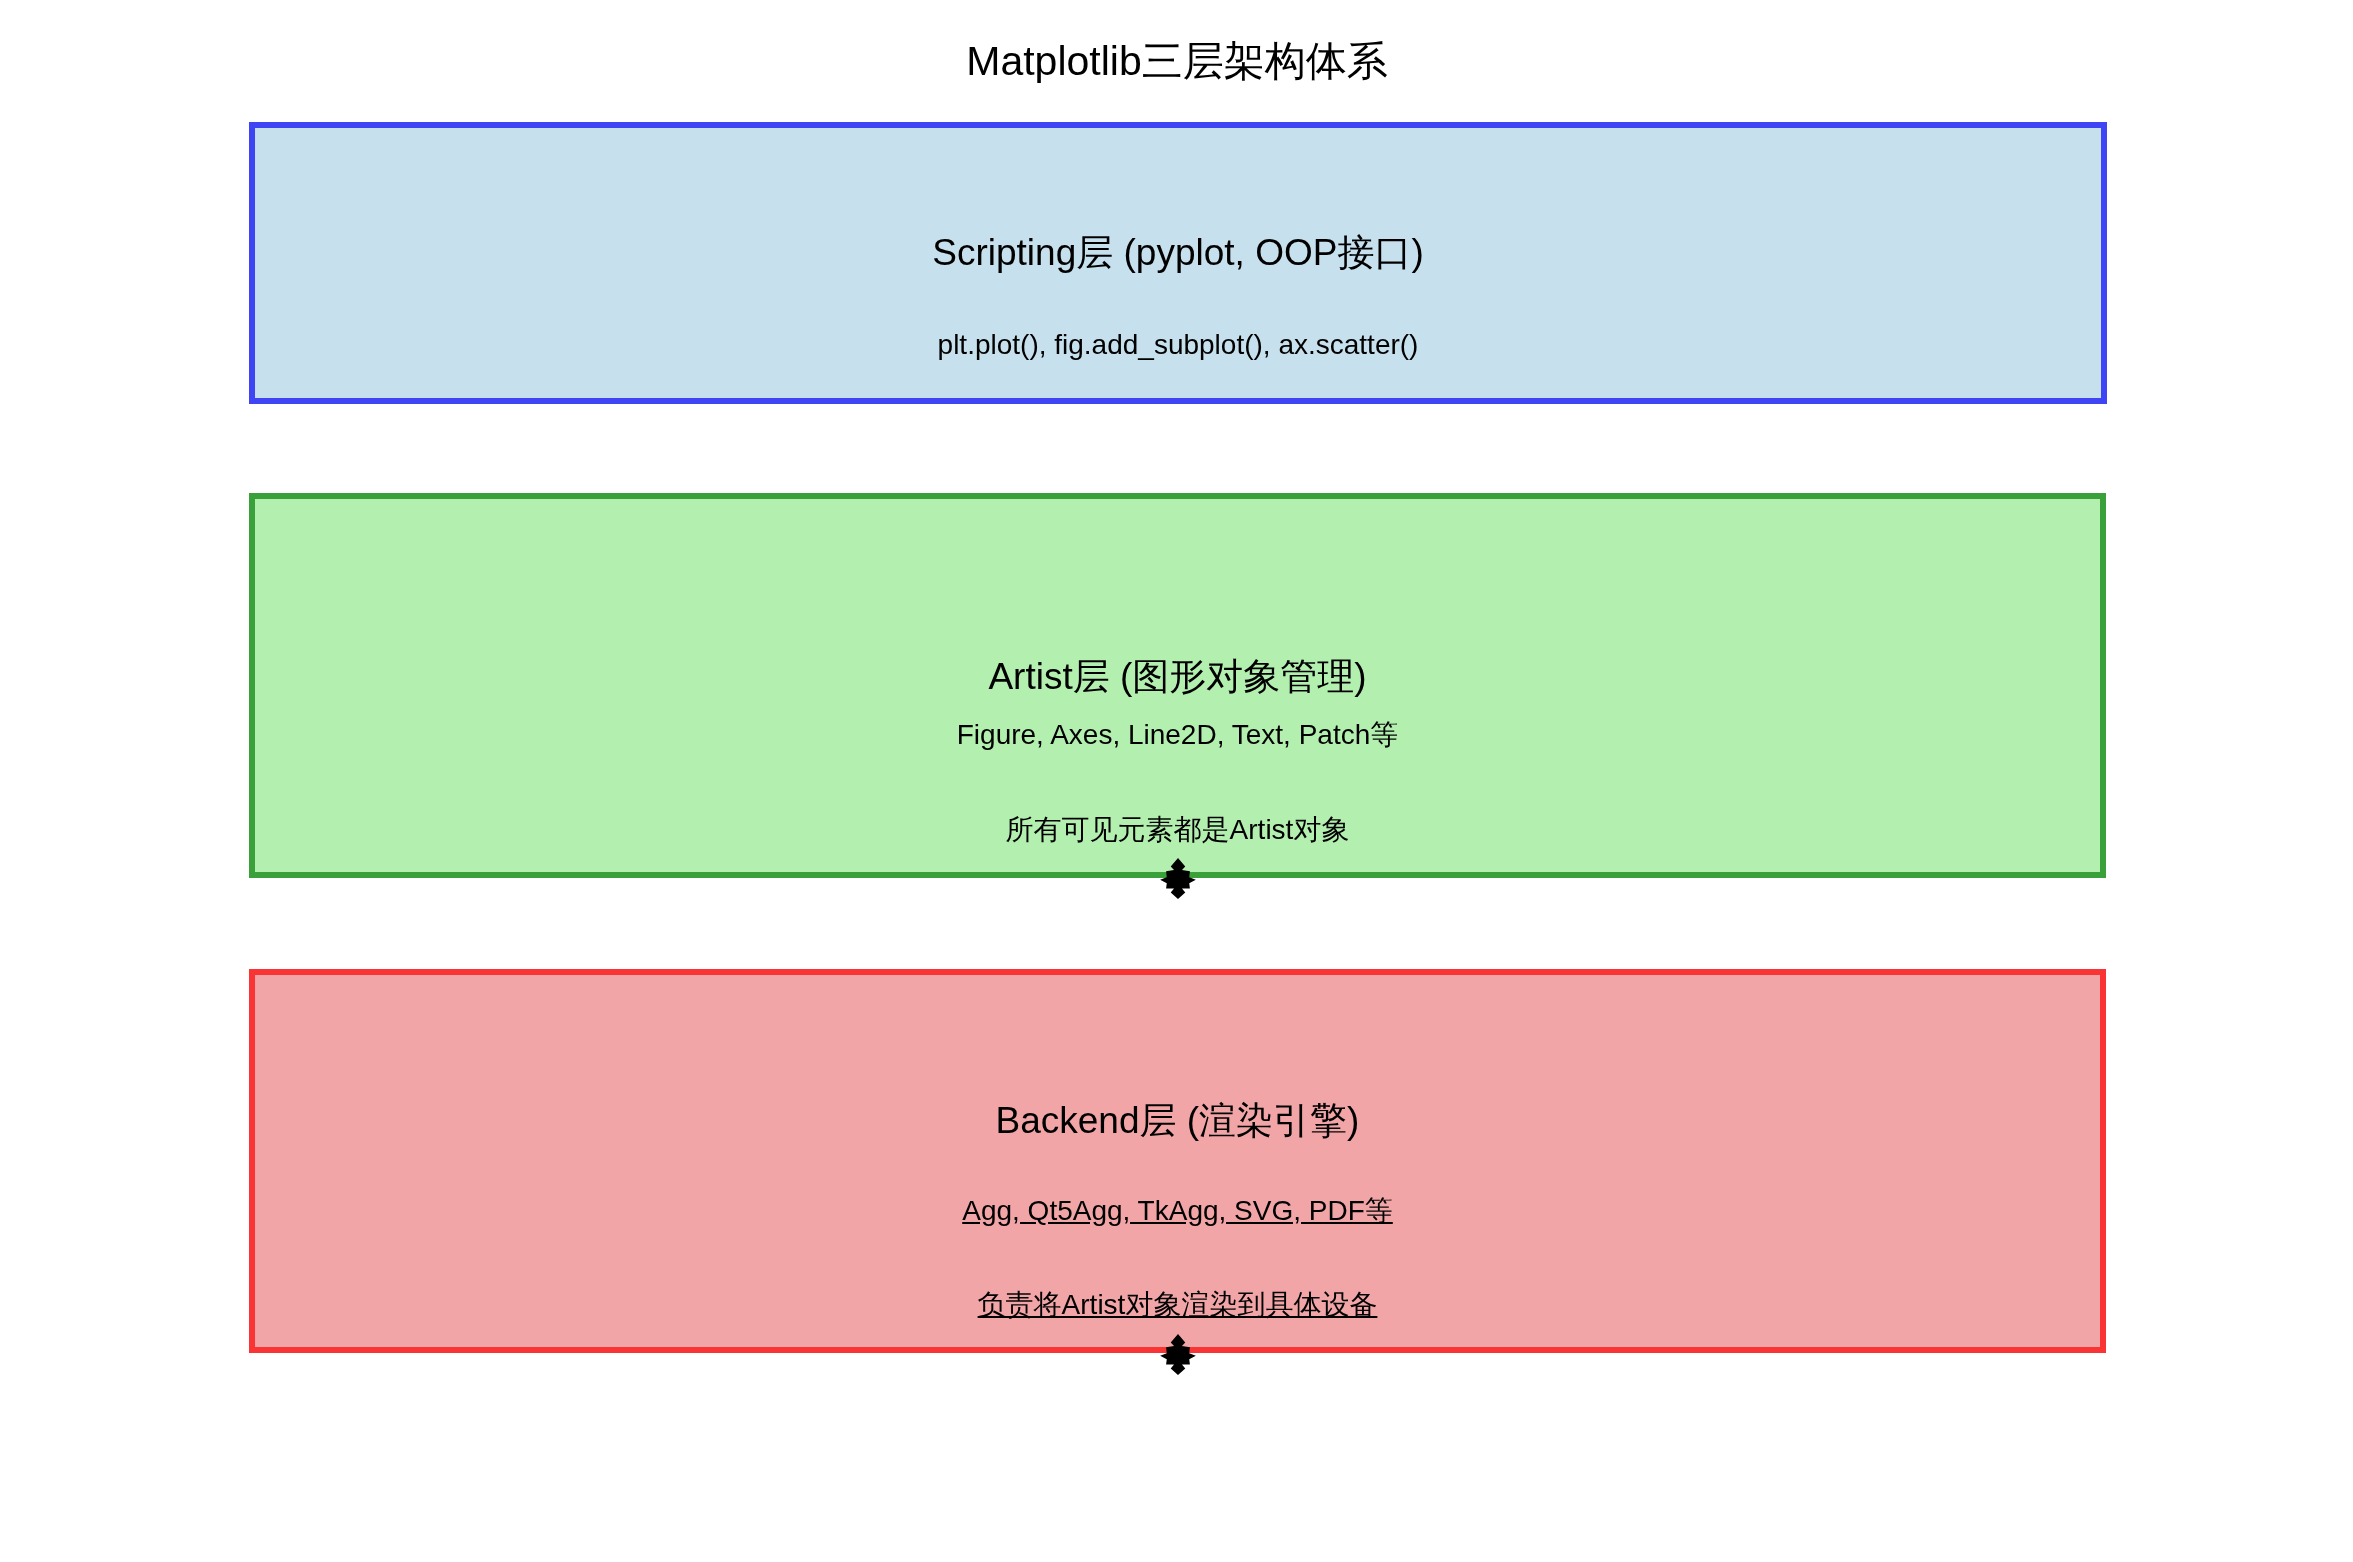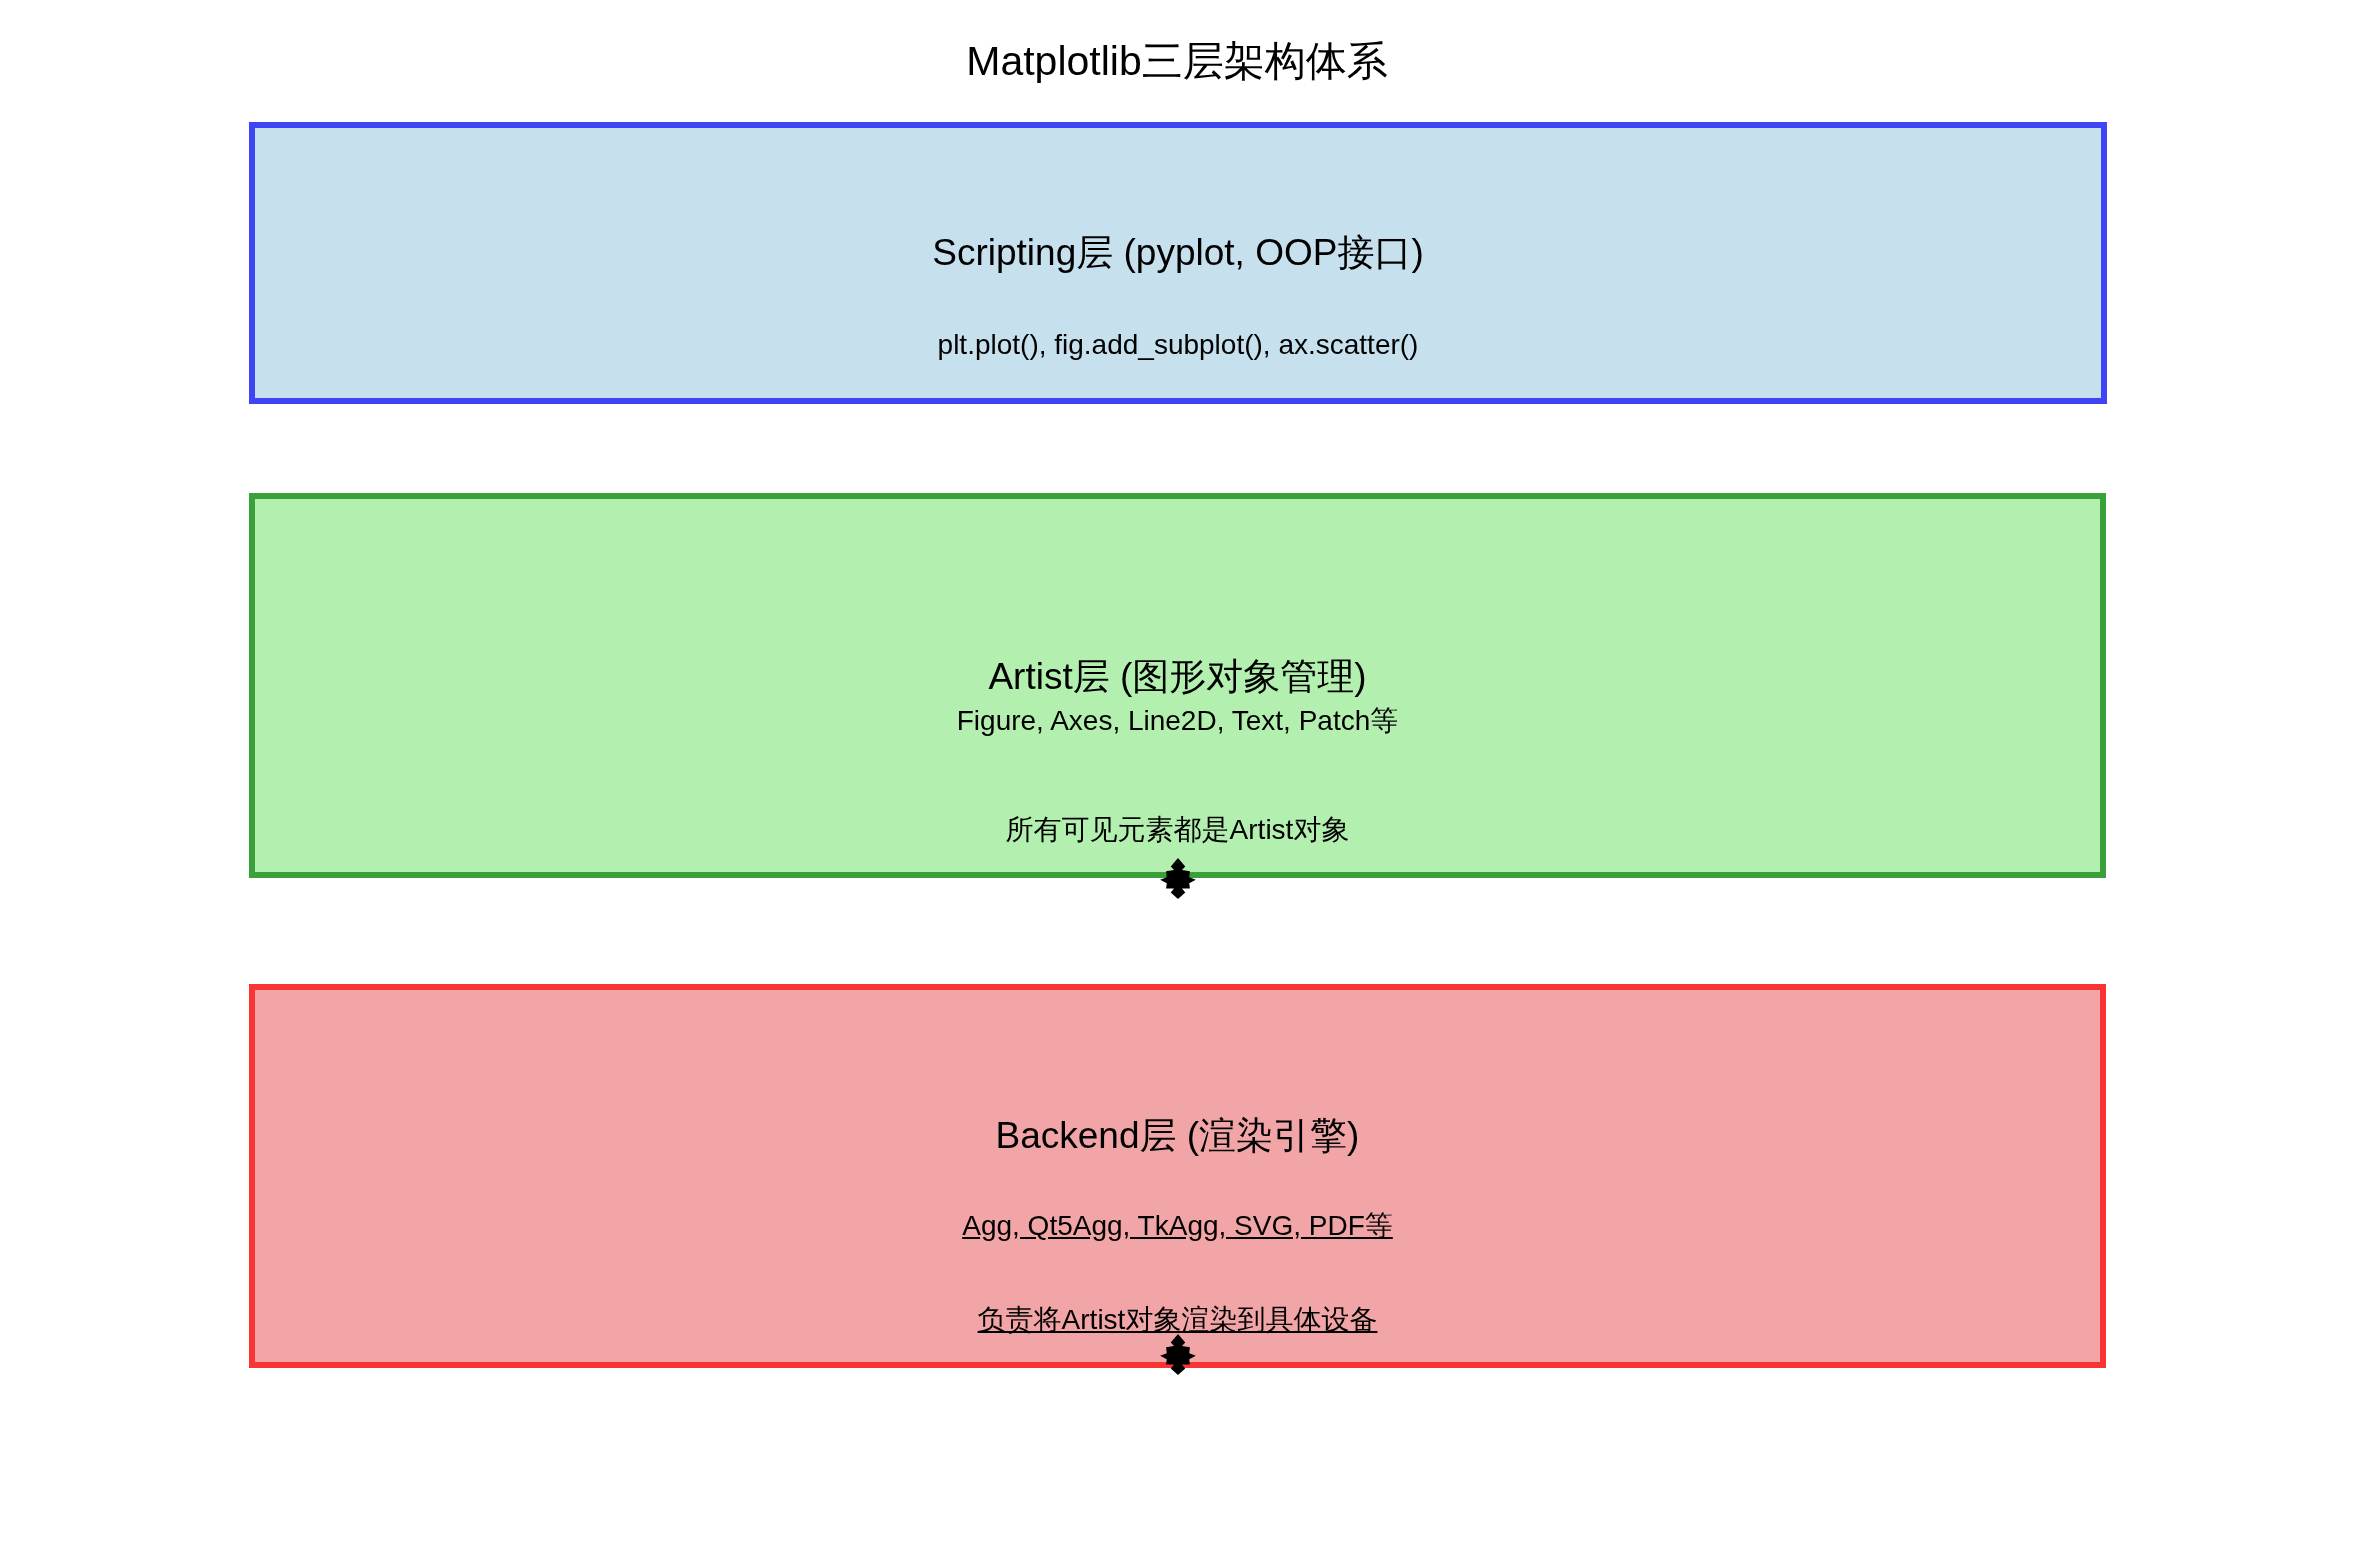--- a/index.html
+++ b/index.html
@@ -89,33 +89,32 @@
   #box-artist {
     left: 249px;
     top: 493px;
     width: 1857px;
     height: 385px;
     border-width: 6px;
     border-color: #3aa03a;
     background: #b3f0b0;
   }
   #box-artist .l1 { top: 127px; margin-top: 32px; }
-  #box-artist .l2 { top: 208px; }
+  #box-artist .l2 { top: 222px; }
   #box-artist .l3 { top: 317px; }
 
   
   #box-backend {
     left: 249px;
     top: 969px;
     width: 1857px;
     height: 384px;
     border-width: 6px;
     border-color: #fa3434;
     background: #f2a5a7;
-    margin-top: 15px;
   }
   #box-backend .l1 { top: 127px; }
   #box-backend .l2 { top: 222px; text-decoration: underline; }
   #box-backend .l3 { top: 316px; text-decoration: underline; }
 
   
   .edge-marker {
     position: absolute;
     width: 36px;
     height: 41px;

